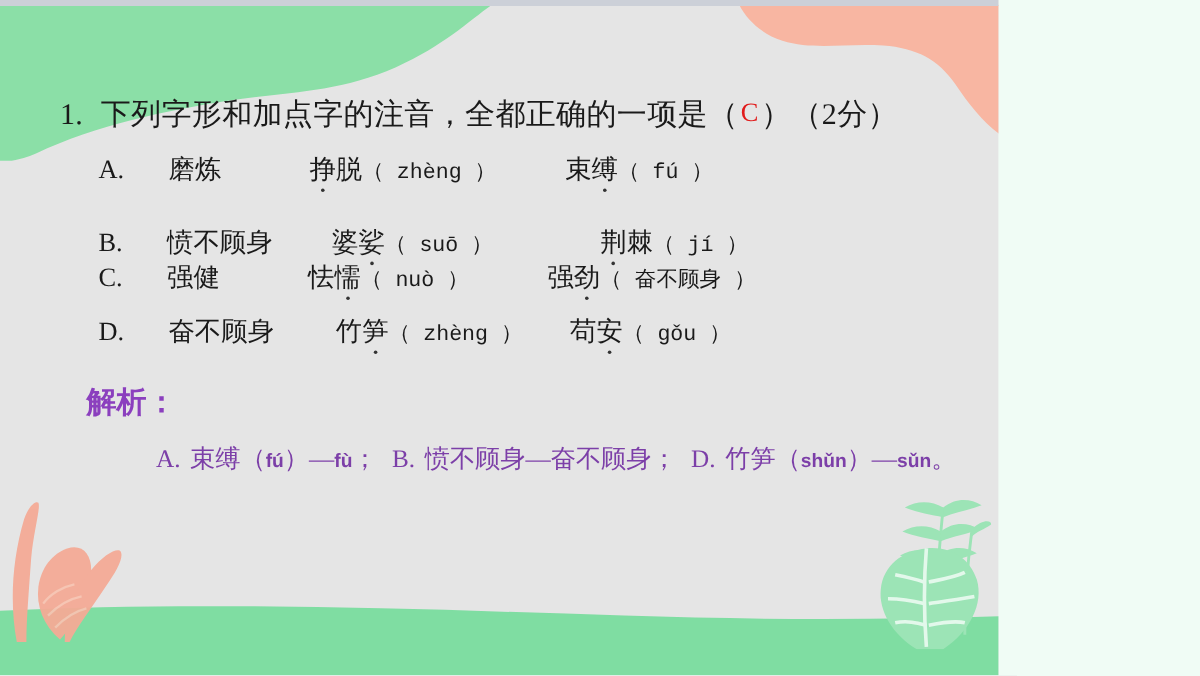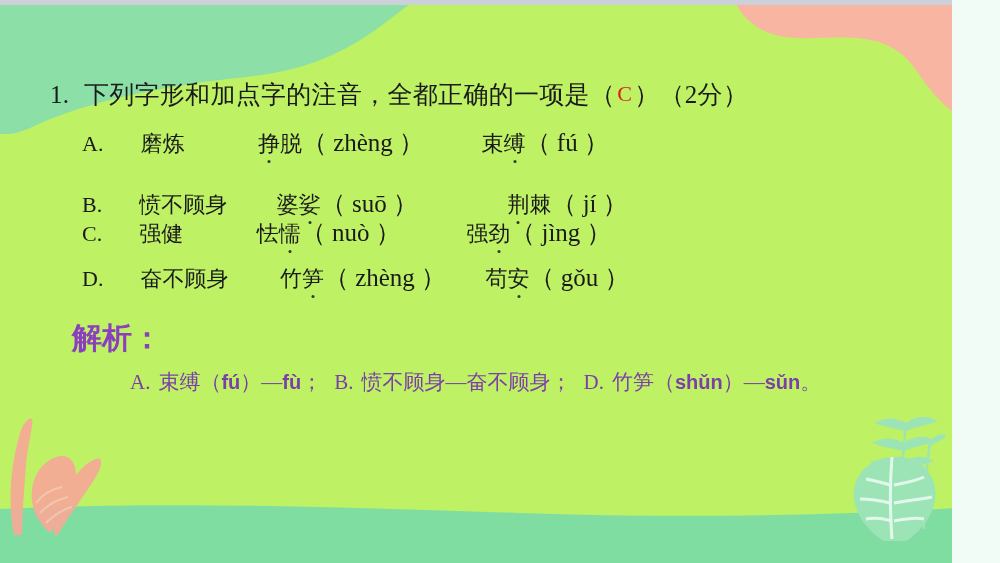--- a/index.html
+++ b/index.html
@@ -8,23 +8,23 @@
   }
   body {
     width: 1000px;
     height: 563px;
     overflow: hidden;
     font-family: "Liberation Serif", "DejaVu Serif", serif;
     background: #f0fcf5;
   }
   #slide {
     position: relative;
-    width: 952px;
+    width: 832px;
     height: 563px;
-    background: #bef264;
+    background: #e5e5e5;
     overflow: hidden;
   }
   
   .top-strip {
     position: absolute;
     top: 0; left: 0;
     width: 1000px;
     height: 5px;
     background: #ccd0d8;
     z-index: 5;
@@ -87,48 +87,48 @@
     position: absolute;
     bottom: -4px;
     left: 50%;
     transform: translateX(-50%);
     width: 3px;
     height: 3px;
     border-radius: 50%;
     background: #333;
   }
   .py {
-    font-family: Liberation Serif, serif;
-    font-size: 25px;
+    font-family: Liberation Mono, monospace;
+    font-size: 18px;
   }
 
   
   .exp-label {
     position: absolute;
     left: 72px;
     top: 318px;
-    font-size: 30px;
+    font-size: 25px;
     font-weight: bold;
     color: #8b3fbe;
     font-family: "Liberation Serif", serif;
   }
   .exp-body {
     position: absolute;
     left: 72px;
     top: 362px;
     width: 890px;
     font-size: 21px;
     line-height: 40px;
     color: #7c3fa8;
     text-indent: 58px;
   }
   .exp-body .py {
     font-family: "Liberation Sans", "DejaVu Sans", sans-serif;
     font-weight: bold;
-    font-size: 20px;
+    font-size: 16px;
   }
   .sp-wide { display: inline-block; width: 12px; }
   .sp-mid  { display: inline-block; width: 8px; }
 </style>
 </head>
 <body>
 
 <div id="slide">
 
   <div class="top-strip"></div>
@@ -209,21 +209,21 @@
 
     <div class="opt opt-b">
       <span class="lbl">B.</span><span class="sp-mid"></span><span class="seg">愤不顾身</span>
       <span style="display:inline-block;width:44px"></span><span>婆</span><span class="dotted">娑</span><span class="py">（ suō ）</span>
       <span style="display:inline-block;width:84px"></span><span class="dotted">荆</span><span>棘</span><span class="py">（ jí ）</span>
     </div>
 
     <div class="opt opt-c">
       <span class="lbl">C.</span><span class="sp-mid"></span><span class="seg">强健</span>
       <span style="display:inline-block;width:68px"></span><span>怯</span><span class="dotted">懦</span><span class="py">（ nuò ）</span>
-      <span style="display:inline-block;width:60px"></span><span>强</span><span class="dotted">劲</span><span class="py">（ jìng ）</span>
+      <span style="display:inline-block;width:60px"></span><span>强</span><span class="dotted">劲</span><span class="py">（ 奋不顾身 ）</span>
     </div>
 
     <div class="opt opt-d">
       <span class="lbl">D.</span><span class="sp-mid"></span><span class="seg">奋不顾身</span>
       <span style="display:inline-block;width:46px"></span><span>竹</span><span class="dotted">笋</span><span class="py">（ zhèng ）</span>
       <span style="display:inline-block;width:34px"></span><span>苟</span><span class="dotted">安</span><span class="py">（ gǒu ）</span>
     </div>
 
     <div class="exp-label">解析：</div>
 

